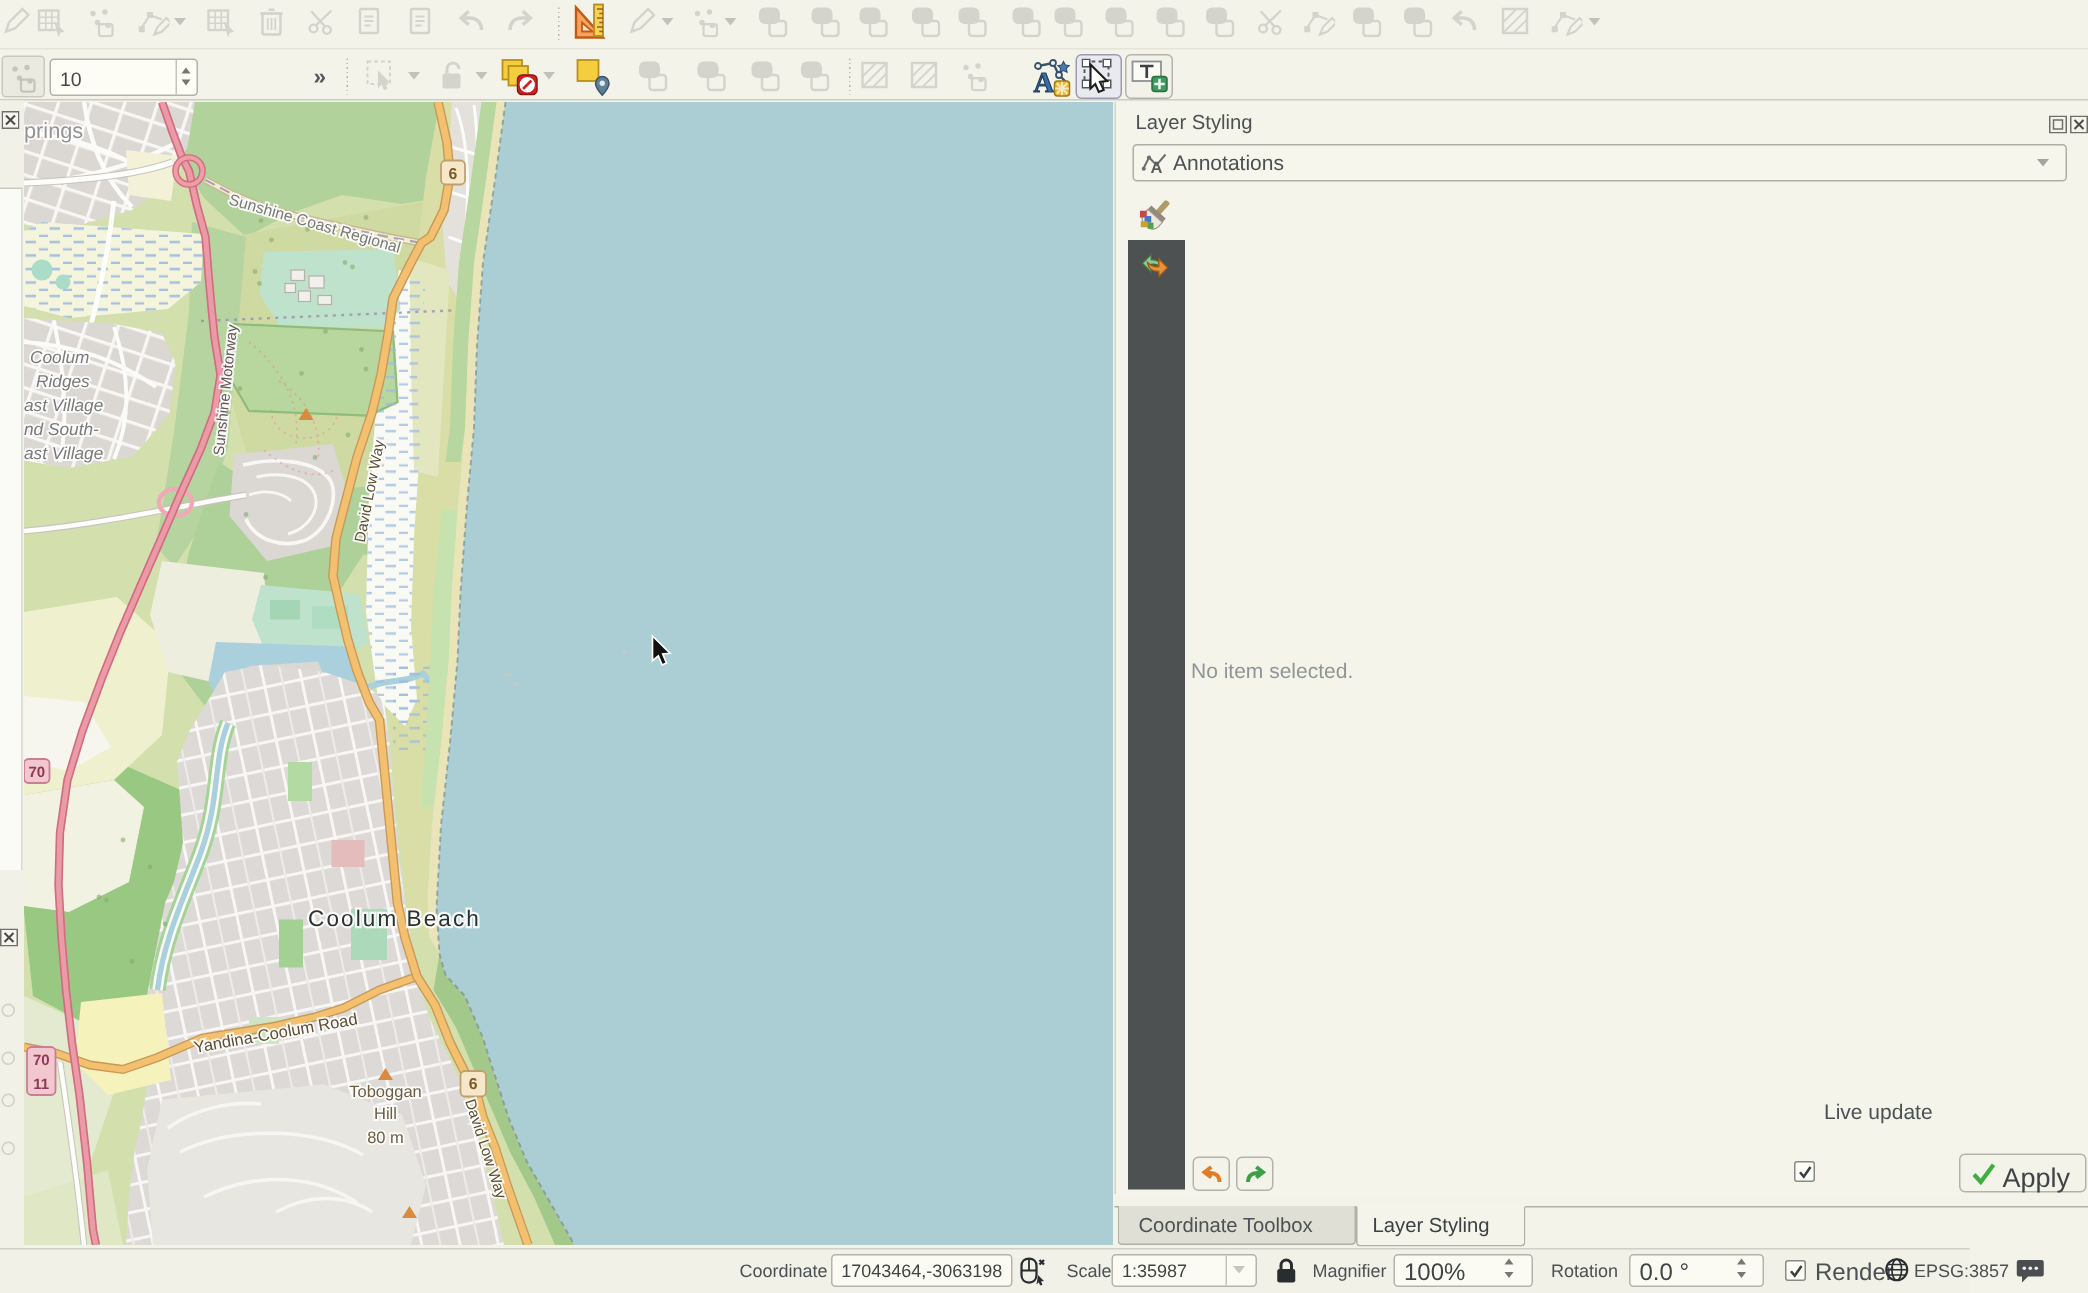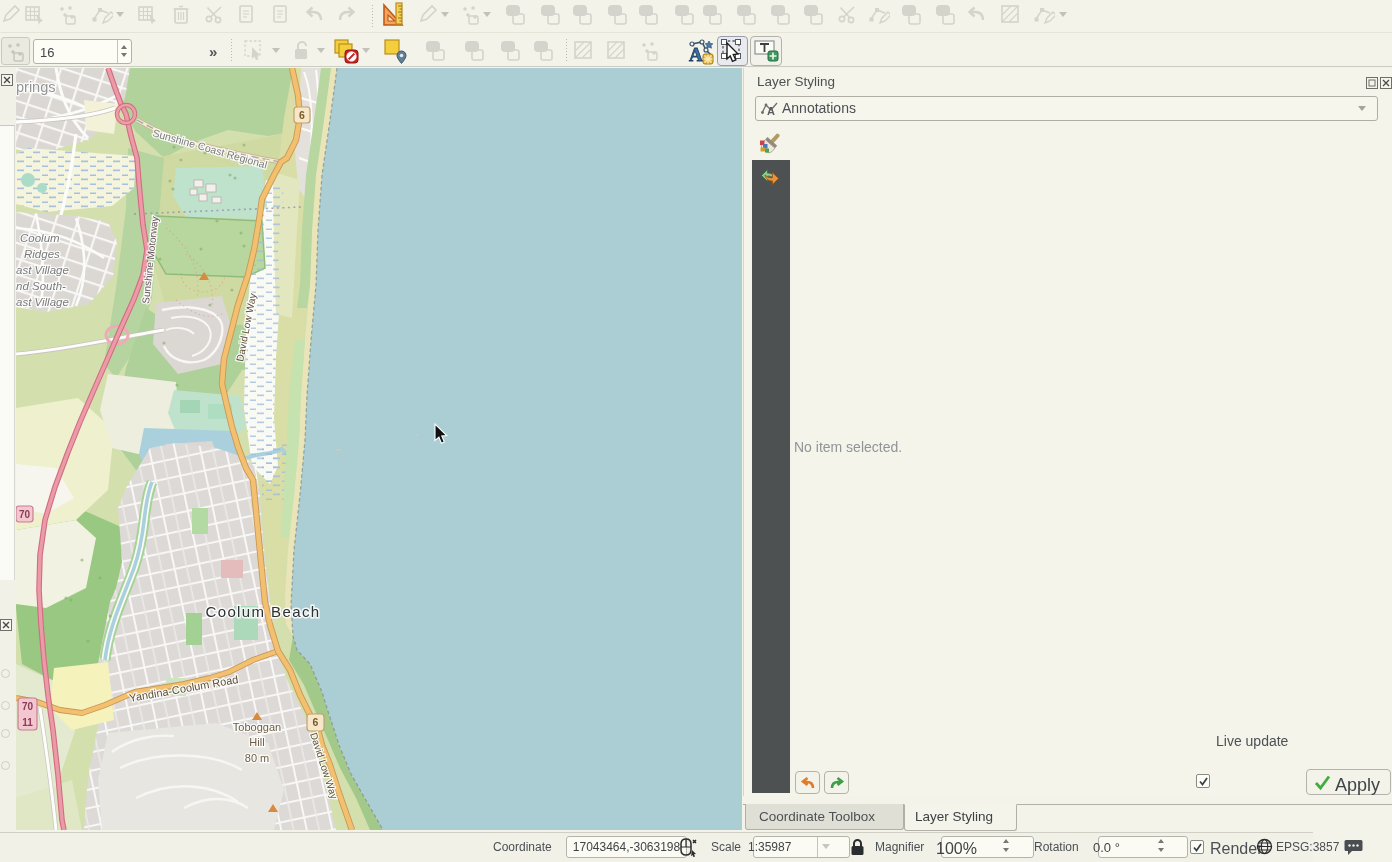--- a/index.html
+++ b/index.html
@@ -7,21 +7,21 @@
 body { background:#f4f3ea; position:relative; }
 .abs { position:absolute; }
 #row1 { left:0; top:0; width:1392px; height:33px; border-bottom:1px solid #e6e4d8; }
 #row2 { left:0; top:33px; width:1392px; height:34px; border-bottom:1px solid #cccdc2; }
 #leftstrip { left:0; top:67px; width:16px; height:765px; background:#f2f1e8; }
 #mapwrap { left:16px; top:68px; width:726px; height:762px; }
 #panel { left:743px; top:68px; width:649px; height:728px; background:#f5f4eb; border-left:1px solid #d4d4ca; }
 #tabszone { left:743px; top:796px; width:649px; height:36px; background:#f4f3ea; }
 #statusbar { left:0; top:832px; width:1313px; height:30px; background:#f2f1e8; border-top:1px solid #cfcfc5; font-size:12px; color:#4a5054; }
 .ddown { position:absolute; width:0; height:0; border-left:4px solid transparent; border-right:4px solid transparent; border-top:5px solid #8f8f89; opacity:0.5; }
-.sbbox { position:absolute; top:3px; height:22px; background:#fcfbf3; border:1px solid #b4b4ac; border-radius:3px; font-size:12px; color:#3f4447;margin-left:12px; }
+.sbbox { position:absolute; top:3px; height:22px; background:#fcfbf3; border:1px solid #b4b4ac; border-radius:3px; font-size:12px; color:#3f4447; }
 </style>
 </head>
 <body>
 <div class="abs" id="row1">
     <svg style="position:absolute;left:0px;top:3px" opacity="0.31" width="22" height="22" viewBox="0 0 22 22">
       <path d="M4 18l2-6 9-9 4 4-9 9z" fill="none" stroke="#90908a" stroke-width="1.6"></path>
     </svg>
     <svg style="position:absolute;left:23px;top:3px" opacity="0.31" width="22" height="22" viewBox="0 0 22 22">
       <rect x="3" y="4" width="13" height="13" fill="none" stroke="#90908a" stroke-width="1.6"></rect>
       <path d="M3 8.5h13M3 12.5h13M7.5 4v13M11.5 4v13" stroke="#90908a" stroke-width="1.1"></path>
@@ -166,21 +166,21 @@
 <div class="abs" id="row2">
     <div style="position:absolute;left:1px;top:4px;width:29px;height:28px;border:1px solid #c9c9c0;border-radius:3px;background:#ebeae0"></div>
     <svg style="position:absolute;left:4px;top:7px" opacity="0.4" width="22" height="22" viewBox="0 0 22 22">
       <circle cx="6" cy="6" r="1.8" fill="#90908a"></circle>
       <circle cx="14" c2="5" cy="5" r="1.8" fill="#90908a"></circle>
       <circle cx="9" cy="12" r="1.8" fill="#90908a"></circle>
       <circle cx="16" cy="14" r="1.8" fill="#90908a"></circle>
       <rect x="10" y="13" width="9" height="8" rx="1.5" fill="none" stroke="#90908a" stroke-width="1.5"></rect>
     </svg>
     <div style="position:absolute;left:33px;top:6px;width:99px;height:25px;background:#fdfcf5;border:1px solid #b2b2aa;border-radius:3px"></div>
-    <div style="position:absolute;left:40px;top:12px;font-size:13px;color:#44484b">16</div>
+    <div style="position:absolute;left:40px;top:12px;font-size:13px;color:#44484b">10</div>
     <div style="position:absolute;left:117px;top:7px;width:14px;height:23px;border-left:1px solid #c4c4bc"></div>
     <div style="position:absolute;left:121px;top:12px;width:0;height:0;border-left:3.5px solid transparent;border-right:3.5px solid transparent;border-bottom:4px solid #77776f"></div>
     <div style="position:absolute;left:121px;top:20px;width:0;height:0;border-left:3.5px solid transparent;border-right:3.5px solid transparent;border-top:4px solid #77776f"></div>
     <div style="position:absolute;left:209px;top:10px;font-size:15px;font-weight:bold;color:#55555a">»</div>
     <div style="position:absolute;left:231px;top:6px;width:1px;height:24px;background-image:repeating-linear-gradient(#b9b9b2 0 1px, transparent 1px 3px)"></div>
     <svg style="position:absolute;left:243px;top:6px" opacity="0.31" width="23" height="23" viewBox="0 0 23 23">
       <rect x="2" y="2" width="15" height="15" fill="none" stroke="#90908a" stroke-width="1.3" stroke-dasharray="2.5 2"></rect>
       <path d="M9 8l8 8-3.4.4 1.8 3.8-2.4 1-1.6-3.8L9 20z" fill="#90908a"></path>
     </svg>
     <div class="ddown" style="left:272px;top:15px"></div>
@@ -558,21 +558,21 @@
       <rect x="1.5" y="8" width="12" height="9" rx="1.5" fill="#2a2d2f"></rect>
       <path d="M4 8V5.5a3.5 3.5 0 017 0V8" fill="none" stroke="#2a2d2f" stroke-width="2"></path>
     </svg>
     <div style="position:absolute;left:875px;top:7px;font-size:12px;color:#4a5054;font-weight:normal">Magnifier</div>
     <div class="sbbox" style="left:929px;width:93px"></div>
     <div style="position:absolute;left:936px;top:7px;font-size:16px;color:#3f4447">100%</div>
     <div style="position:absolute;left:1003px;top:6px;width:0;height:0;border-left:3.5px solid transparent;border-right:3.5px solid transparent;border-bottom:4.5px solid #777"></div>
     <div style="position:absolute;left:1003px;top:15px;width:0;height:0;border-left:3.5px solid transparent;border-right:3.5px solid transparent;border-top:4.5px solid #777"></div>
     <div style="position:absolute;left:1034px;top:7px;font-size:12px;color:#4a5054;font-weight:normal">Rotation</div>
     <div class="sbbox" style="left:1086px;width:90px"></div>
-    <div style="position:absolute;left:1093px;top:7px;font-size:13px;color:#3f4447">0.0 °</div>
+    <div style="position:absolute;left:1093px;top:7px;font-size:16px;color:#3f4447">0.0 °</div>
     <div style="position:absolute;left:1158px;top:6px;width:0;height:0;border-left:3.5px solid transparent;border-right:3.5px solid transparent;border-bottom:4.5px solid #777"></div>
     <div style="position:absolute;left:1158px;top:15px;width:0;height:0;border-left:3.5px solid transparent;border-right:3.5px solid transparent;border-top:4.5px solid #777"></div>
     <div style="position:absolute;left:1190px;top:7px;width:14px;height:14px;background:#fdfdf8;border:1px solid #8a8a84;border-radius:2px"></div>
     <svg style="position:absolute;left:1192px;top:9px" width="11" height="11" viewBox="0 0 11 11">
       <path d="M2 5.5l2.5 3L9 2" fill="none" stroke="#3a3f41" stroke-width="1.7"></path>
     </svg>
     <div style="position:absolute;left:1210px;top:7px;font-size:16px;color:#4a5054;font-weight:normal">Render</div>
     <svg style="position:absolute;left:1256px;top:5px" width="17" height="17" viewBox="0 0 17 17">
       <circle cx="8.5" cy="8.5" r="7" fill="none" stroke="#2a2d2f" stroke-width="1.4"></circle>
       <ellipse cx="8.5" cy="8.5" rx="3.2" ry="7" fill="none" stroke="#2a2d2f" stroke-width="1.1"></ellipse>

